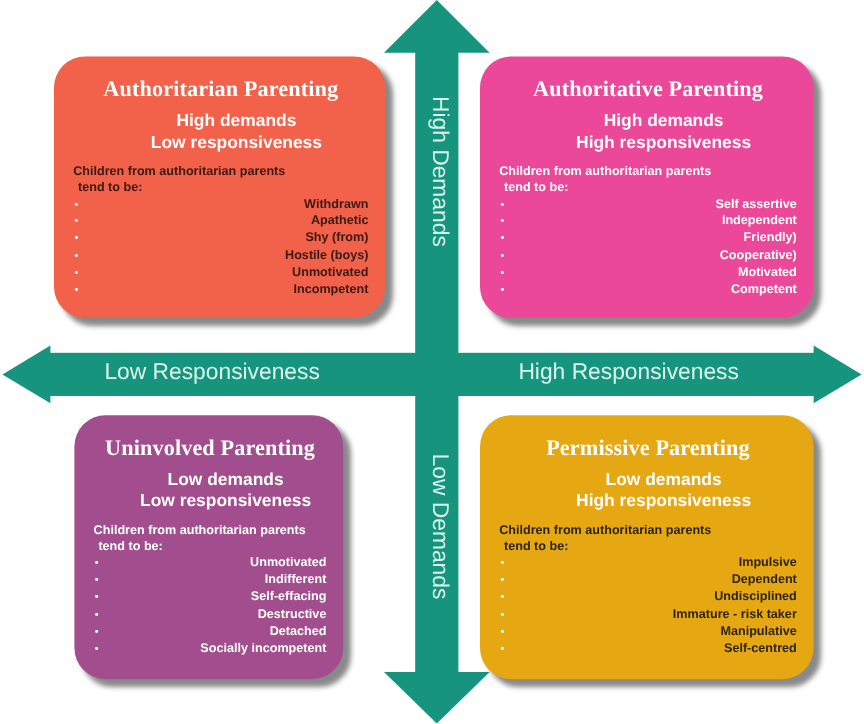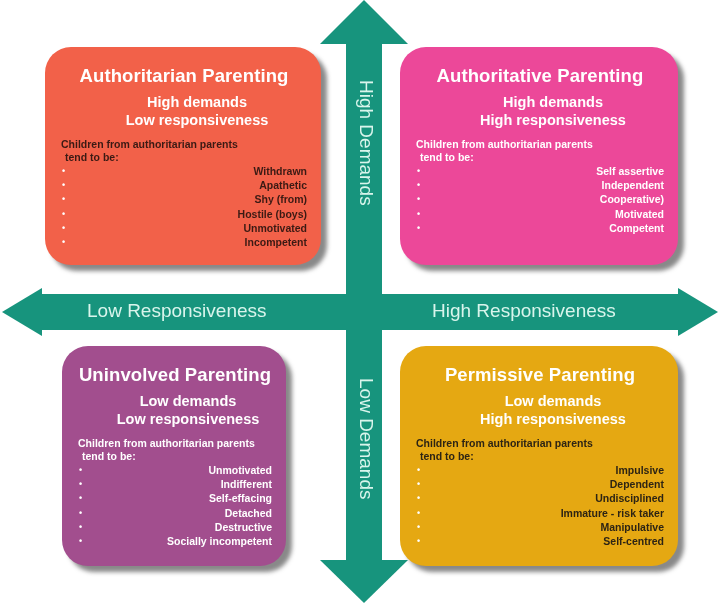--- a/index.html
+++ b/index.html
@@ -34,20 +34,21 @@
     padding: 18px 14px 10px 16px;
     color: #ffffff;
   }
   .card-title {
     text-align: center;
     font-weight: bold;
     font-size: 18.5px;
     letter-spacing: 0.1px;
     margin: 0 0 6px 0;
     white-space: nowrap;
+    font-family: Liberation Serif, serif;
   }
   .card-sub {
     text-align: center;
     font-weight: bold;
     font-size: 14.5px;
     line-height: 18px;
     margin-left: 26px;
   }
   .card-intro {
     font-weight: bold;
@@ -132,40 +133,41 @@
   <div class="card-title">Authoritative Parenting</div>
   <div class="card-sub">High demands</div>
   <div class="card-sub">High responsiveness</div>
   <div class="card-intro">
     <span>Children from authoritarian parents</span>
     <span class="line2">tend to be:</span>
   </div>
   <ul class="card-list">
     <li>Self assertive</li>
     <li>Independent</li>
+    <li>Friendly)</li>
     <li>Cooperative)</li>
     <li>Motivated</li>
     <li>Competent</li>
   </ul>
 </div>
 
 <div class="card card-purple">
   <div class="card-title">Uninvolved Parenting</div>
   <div class="card-sub">Low demands</div>
   <div class="card-sub">Low responsiveness</div>
   <div class="card-intro">
     <span>Children from authoritarian parents</span>
     <span class="line2">tend to be:</span>
   </div>
   <ul class="card-list">
     <li>Unmotivated</li>
     <li>Indifferent</li>
     <li>Self-effacing</li>
+    <li>Destructive</li>
     <li>Detached</li>
-    <li>Destructive</li>
     <li>Socially incompetent</li>
   </ul>
 </div>
 
 <div class="card card-yellow">
   <div class="card-title">Permissive Parenting</div>
   <div class="card-sub">Low demands</div>
   <div class="card-sub">High responsiveness</div>
   <div class="card-intro">
     <span>Children from authoritarian parents</span>

